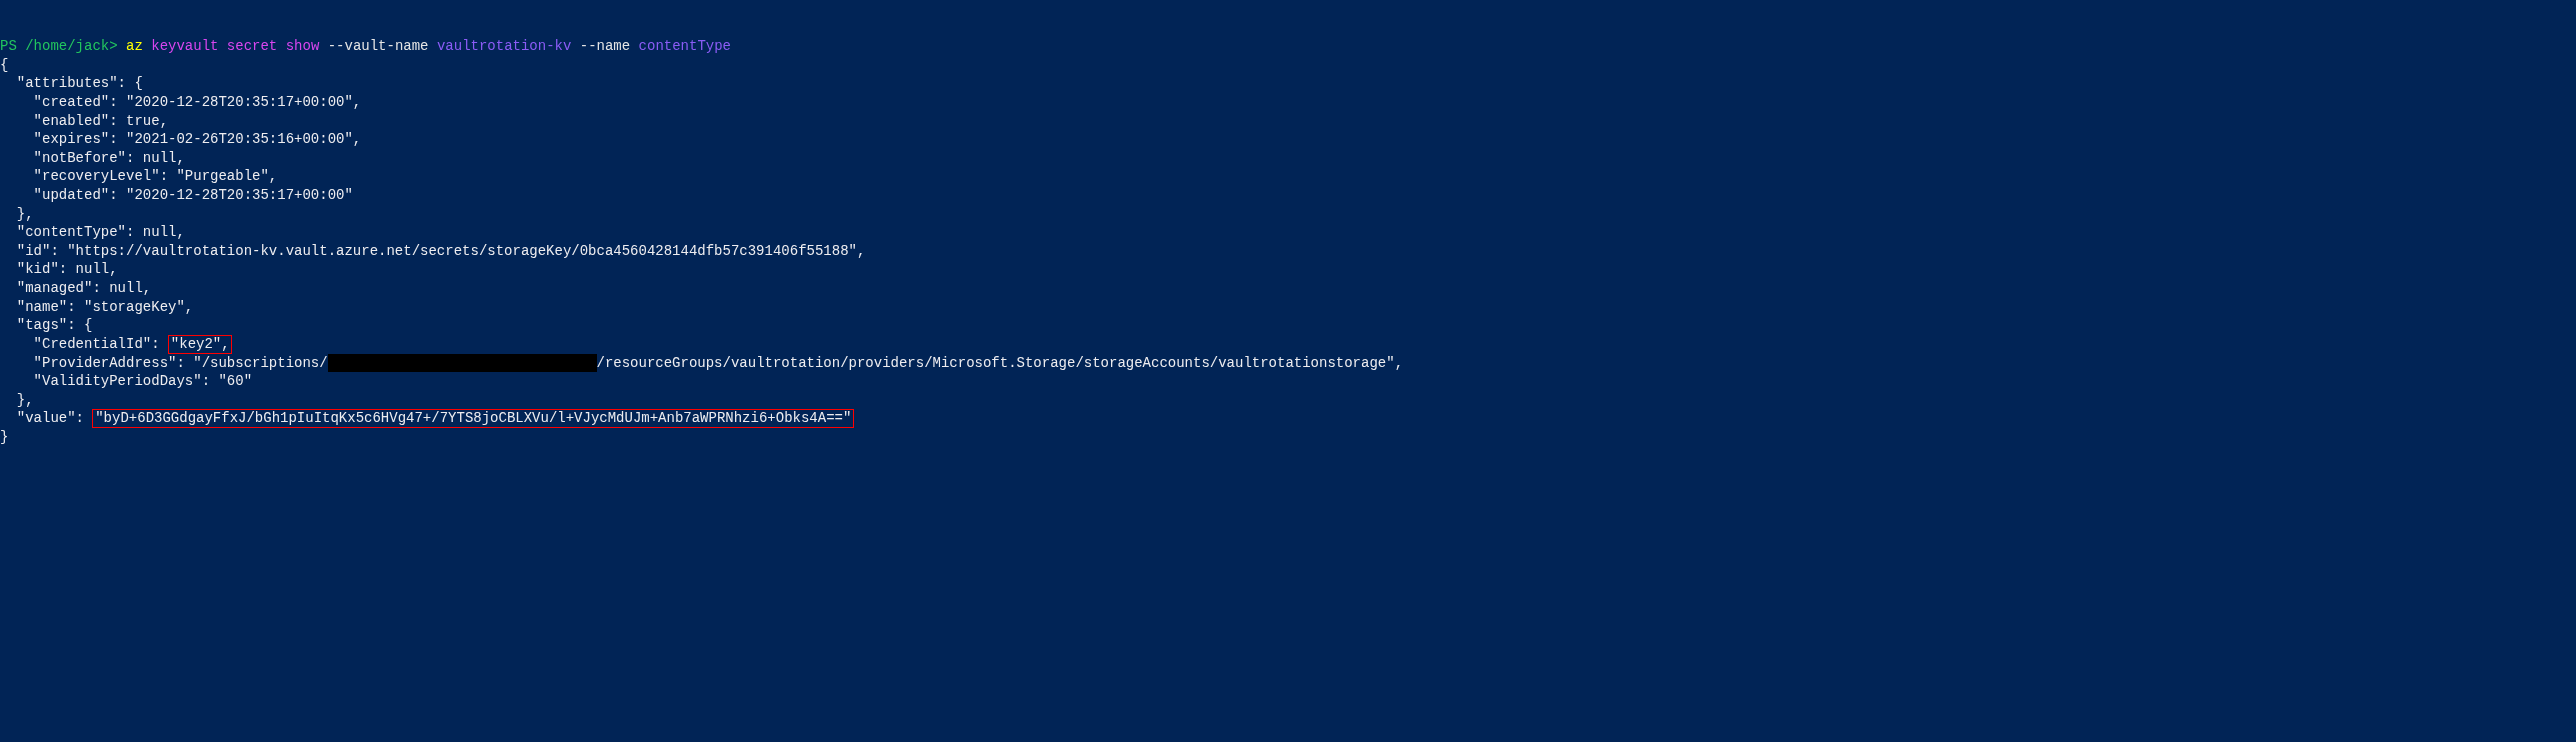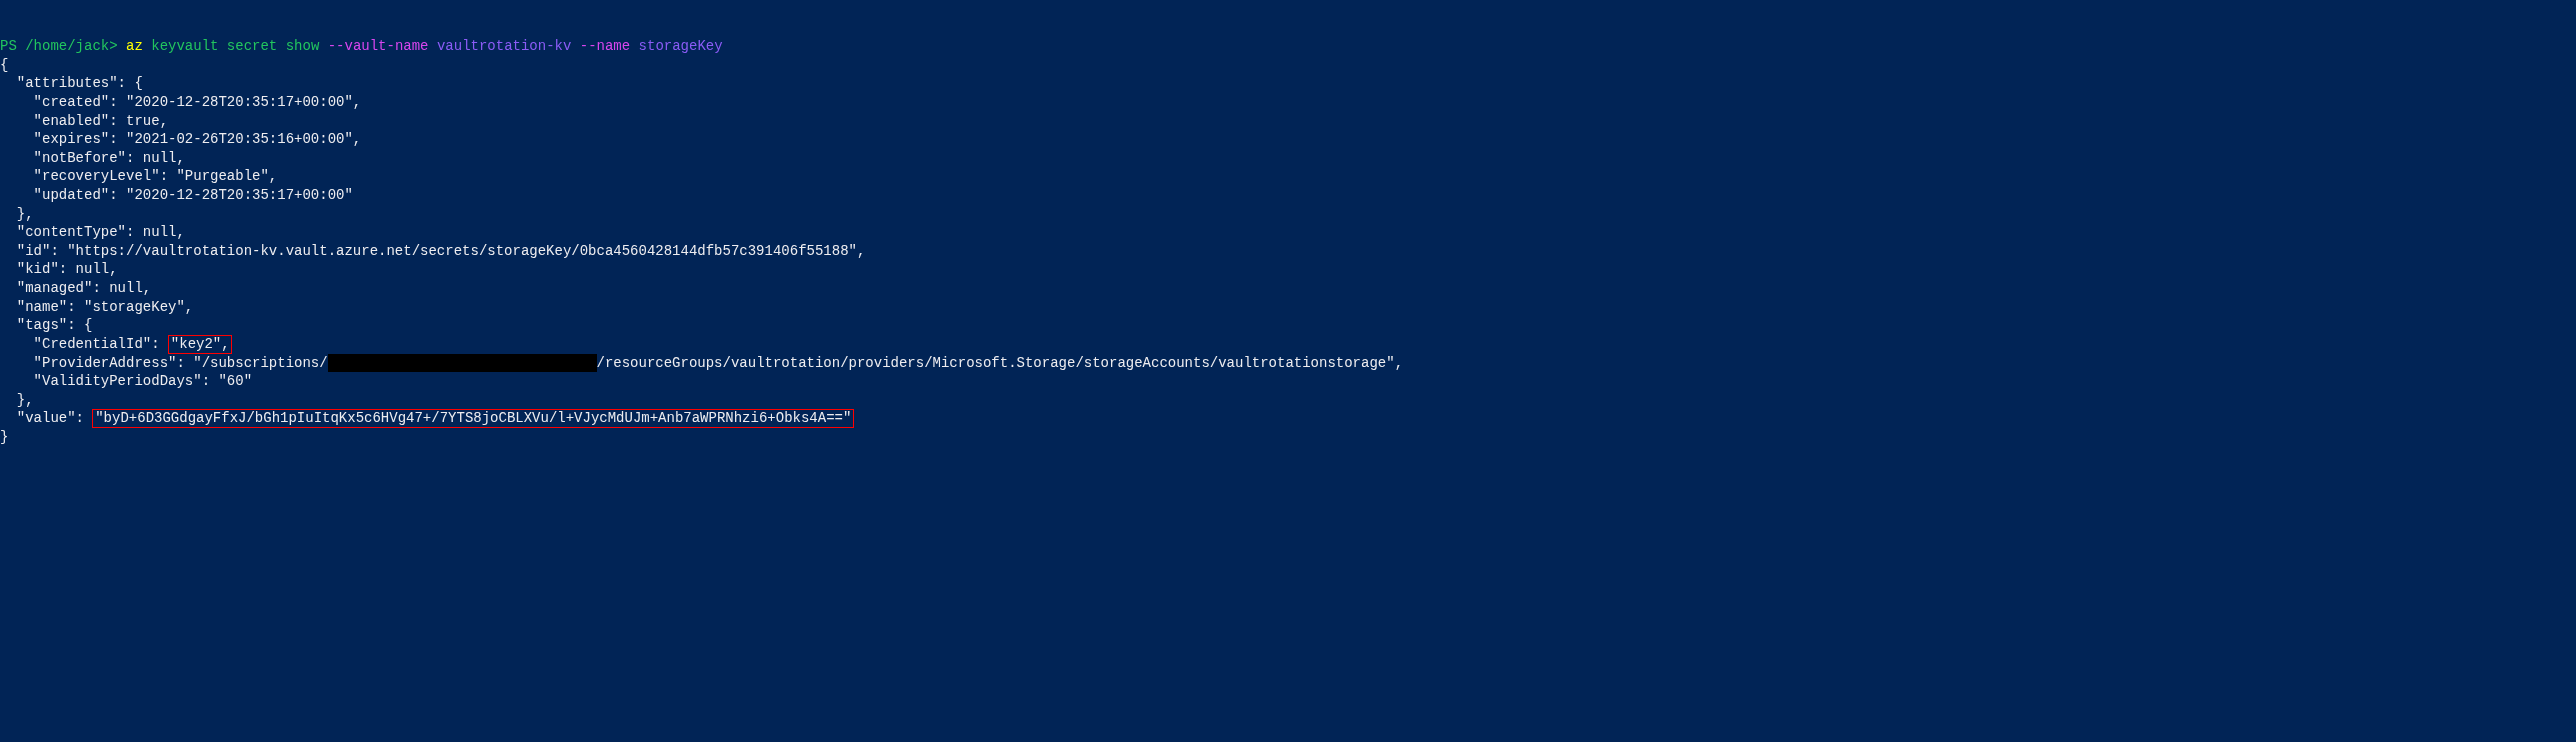--- a/index.html
+++ b/index.html
@@ -11,40 +11,40 @@
     font-size: 14px;
     line-height: 18.6px;
     white-space: pre;
     overflow-x: auto;
   }
   .terminal {
     padding: 0;
   }
   .prompt-prefix { color: #22c55e; }
   .cmd-yellow { color: #ffff00; }
-  .cmd-gray { color: #d946ef; }
-  .cmd-white { color: #22c55e; }
+  .cmd-gray { color: #e5e5e5; }
+  .cmd-white { color: #d946ef; }
   .cmd-teal { color: #8b5cf6; }
   .json { color: #eeedf0; }
   .redact {
     background-color: #000000;
     color: #000000;
     display: inline-block;
   }
   .hl-box {
     border: 0.9px solid #ff0000;
     display: inline-block;
     padding: 0 1.8px;
     line-height: 17px;
   }
 </style>
 </head>
 <body>
 
-<div class="terminal"><span class="prompt-prefix">PS /home/jack&gt;</span> <span class="cmd-yellow">az</span> <span class="cmd-white">keyvault secret show</span> <span class="cmd-gray">--vault-name</span> <span class="cmd-teal">vaultrotation-kv</span> <span class="cmd-gray">--name</span> <span class="cmd-teal">storageKey</span>
+<div class="terminal"><span class="prompt-prefix">PS /home/jack&gt;</span> <span class="cmd-yellow">az</span> <span class="cmd-white">keyvault secret show</span> <span class="cmd-gray">--vault-name</span> <span class="cmd-teal">vaultrotation-kv</span> <span class="cmd-gray">--name</span> <span class="cmd-teal">contentType</span>
 <span class="json">{</span>
 <span class="json">  "attributes": {</span>
 <span class="json">    "created": "2020-12-28T20:35:17+00:00",</span>
 <span class="json">    "enabled": true,</span>
 <span class="json">    "expires": "2021-02-26T20:35:16+00:00",</span>
 <span class="json">    "notBefore": null,</span>
 <span class="json">    "recoveryLevel": "Purgeable",</span>
 <span class="json">    "updated": "2020-12-28T20:35:17+00:00"</span>
 <span class="json">  },</span>
 <span class="json">  "contentType": null,</span>

